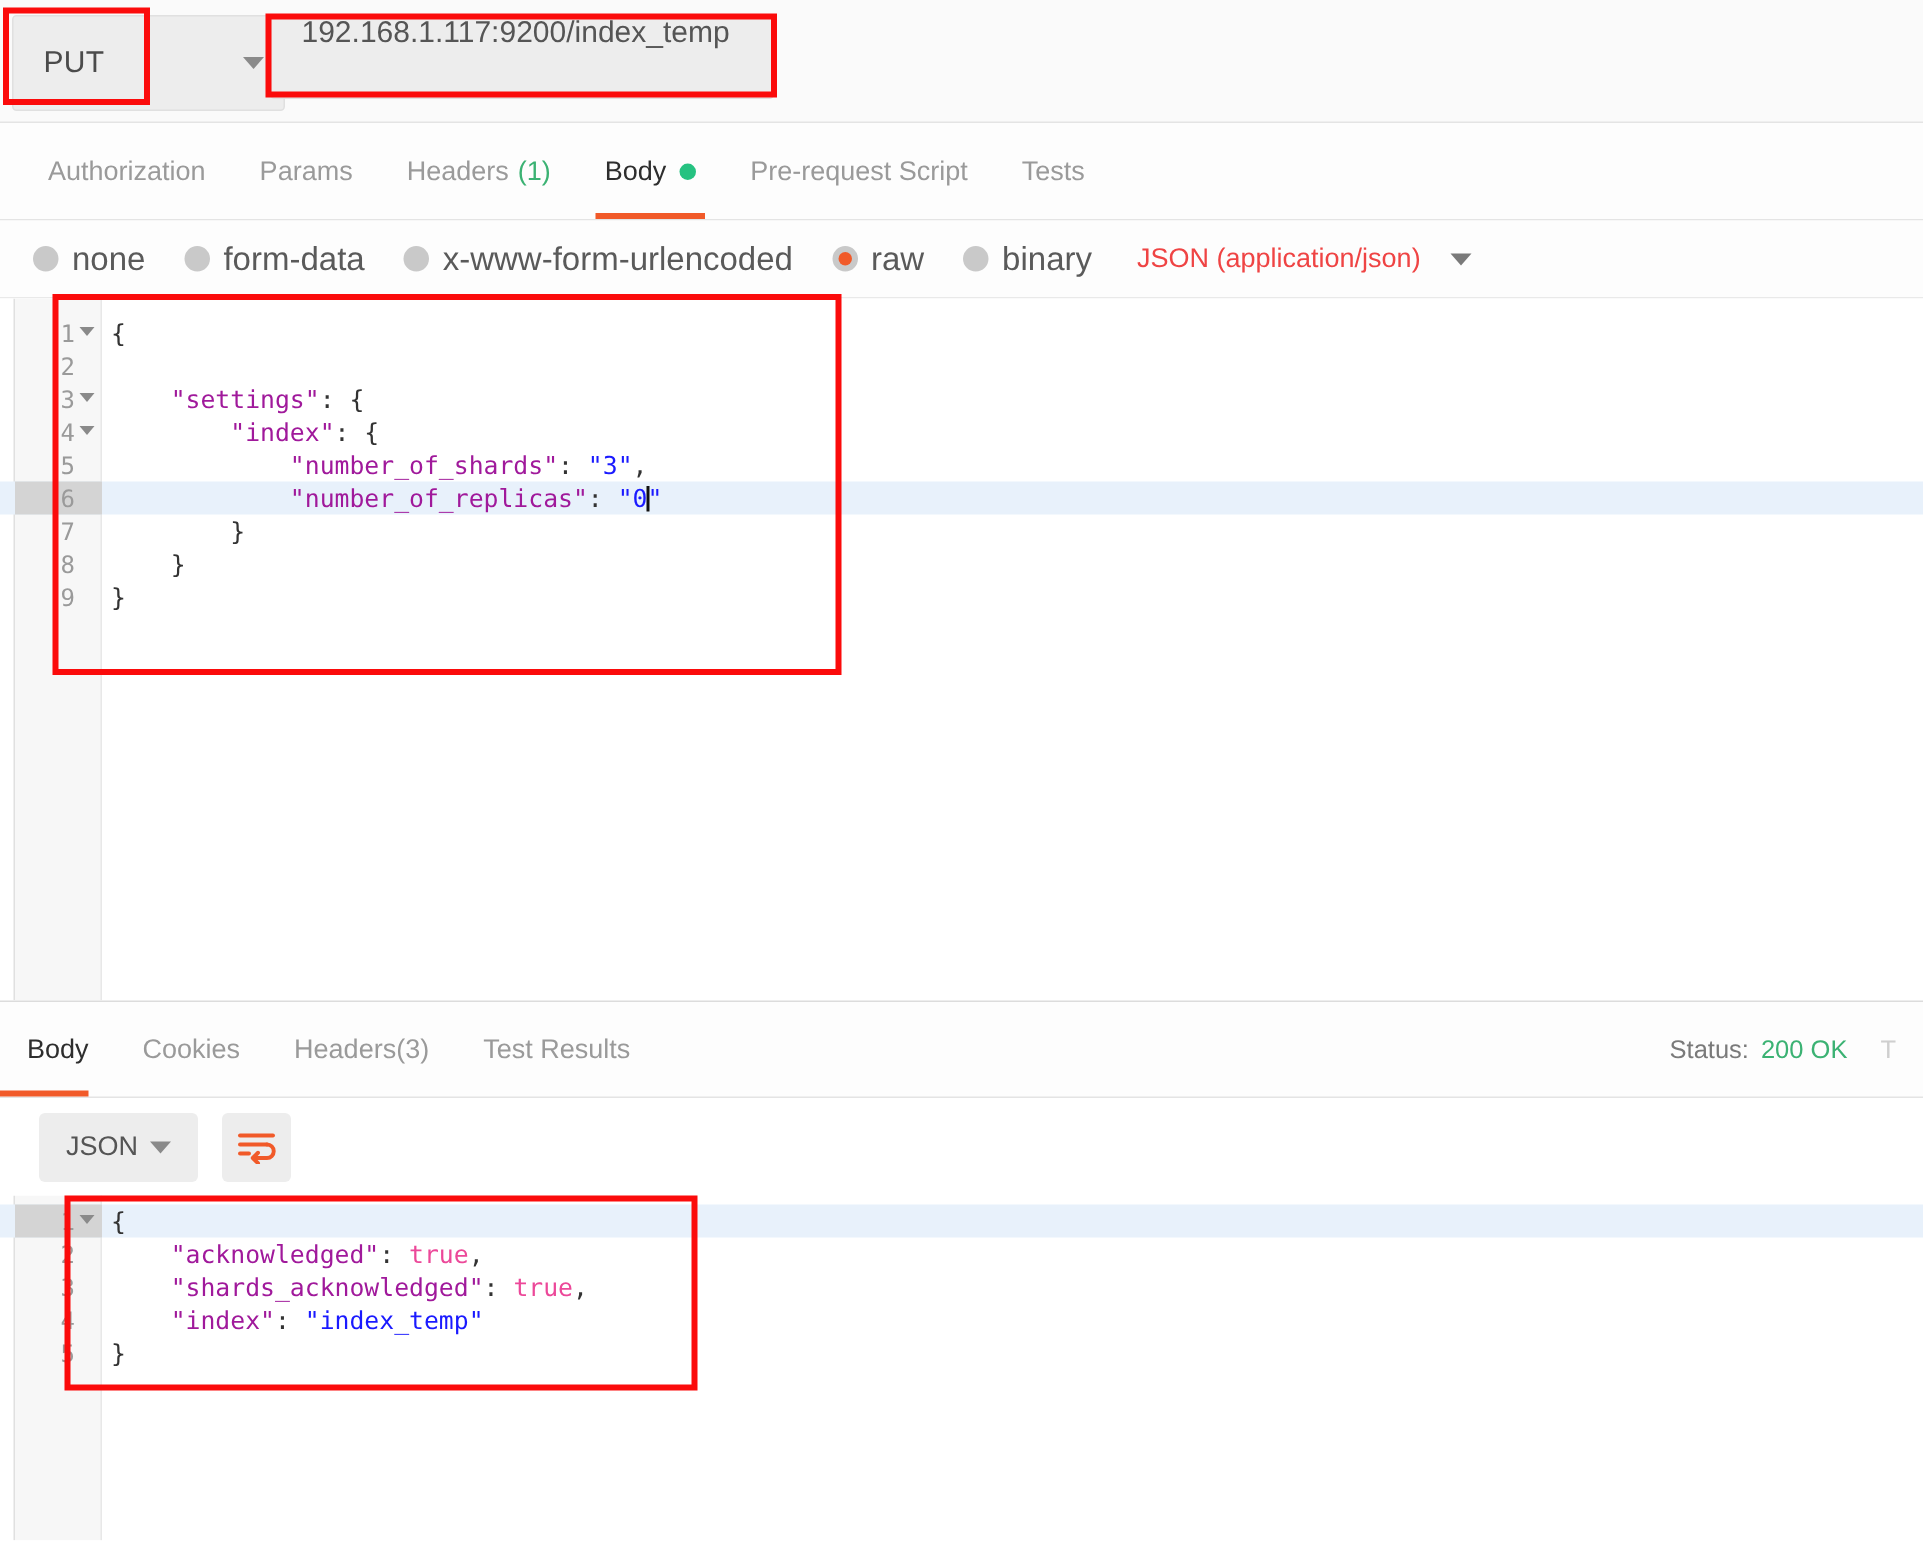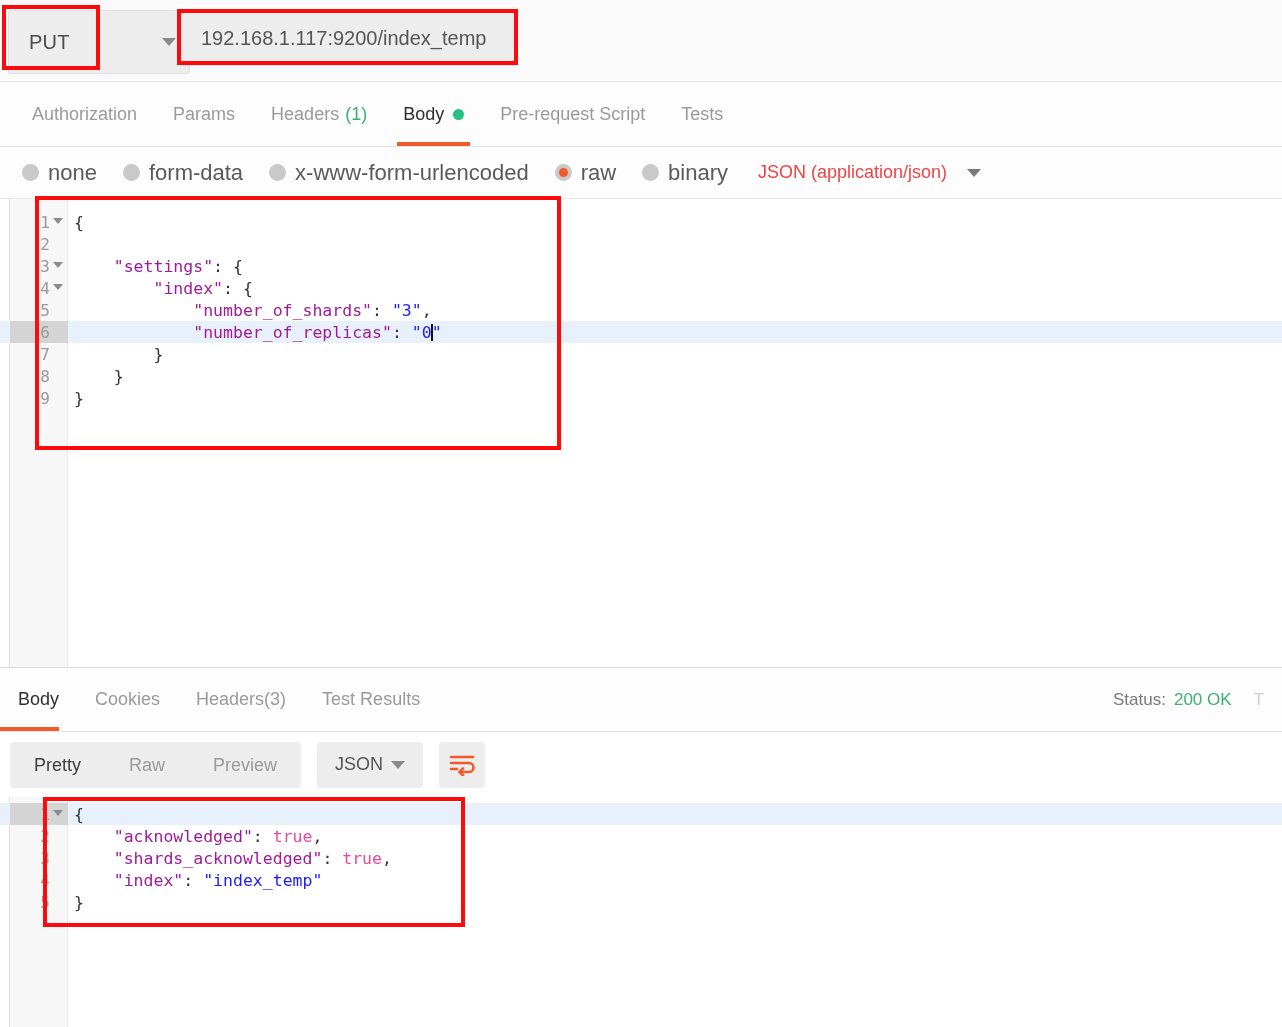--- a/index.html
+++ b/index.html
@@ -28,21 +28,21 @@
   .method-caret {
     width: 40px; display: flex; align-items: center; justify-content: center;
   }
   .caret-down {
     width: 0; height: 0; border-left: 7px solid transparent; border-right: 7px solid transparent;
     border-top: 8px solid #8a8a8a;
   }
   .url-box {
     position: absolute; left: 180px; top: 10px; width: 336px; height: 56px;
     background: #ededed; border: 1px solid #e0e0e0; border-radius: 3px;
-    display: flex; align-items: center;
+    display: flex; 
   }
   .url-text {
     padding-left: 20px; font-size: 20px; color: #555; white-space: nowrap;
   }
 
   
   .req-tabs {
     position: absolute; left: 0; top: 82px; width: 1282px; height: 65px;
     background: #fdfdfd; border-bottom: 1px solid #e4e4e4;
     display: flex; align-items: flex-end; padding-left: 14px;
@@ -317,25 +317,20 @@
       <span>Test Results</span>
     </div>
     <div class="status-wrap">
       <span class="status-label">Status:</span>
       <span class="status-value">200 OK</span>
       <span class="time-stub">T</span>
     </div>
   </div>
 
   <div class="resp-toolbar">
-    <div class="seg">
-      <span class="seg-item active">Pretty</span>
-      <span class="seg-item">Raw</span>
-      <span class="seg-item">Preview</span>
-    </div>
     <div class="fmt-select">
       <span class="fmt-label">JSON</span>
       <span class="caret-down"></span>
     </div>
     <div class="wrap-btn">
       <svg width="26" height="22" viewBox="0 0 26 22" aria-hidden="true">
         <line x1="2" y1="3" x2="24" y2="3" stroke="#f15a29" stroke-width="2.6" stroke-linecap="round"></line>
         <line x1="2" y1="9" x2="20" y2="9" stroke="#f15a29" stroke-width="2.6" stroke-linecap="round"></line>
         <path d="M20 9 a4.5 4.5 0 0 1 0 9 L11 18" fill="none" stroke="#f15a29" stroke-width="2.6" stroke-linecap="round"></path>
         <polyline points="14,14.5 10.5,18 14,21.5" fill="none" stroke="#f15a29" stroke-width="2.6" stroke-linecap="round" stroke-linejoin="round"></polyline>

